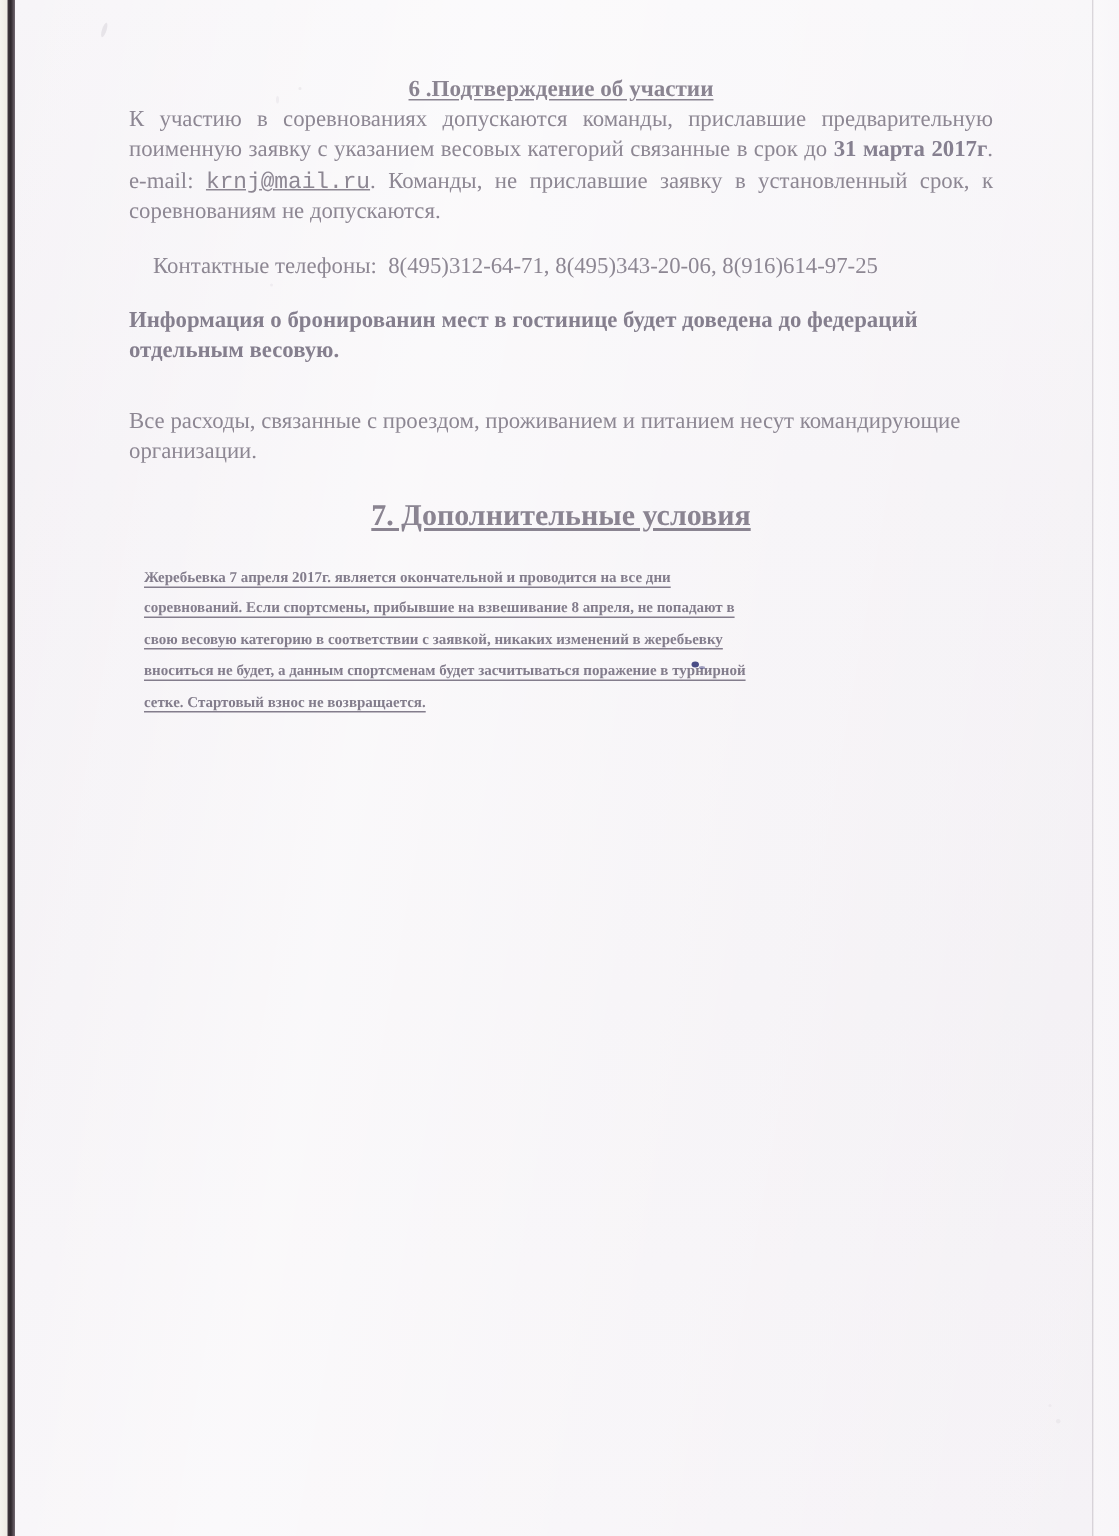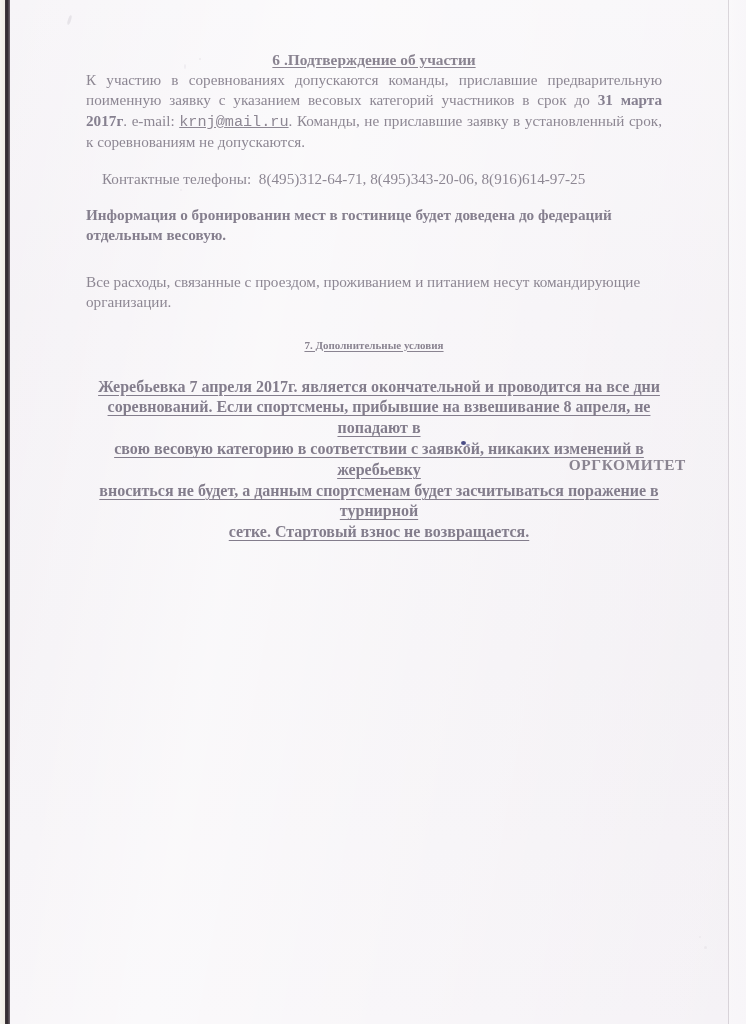--- a/index.html
+++ b/index.html
@@ -140,37 +140,37 @@
     font-weight: bold;
     color: #857f8e;
     text-align: center;
     font-size: 15.2px;
     line-height: 20.6px;
   }
 
   h2.section-title-2 {
     margin: 0;
     padding: 0;
-    font-size: 11px;
+    font-size: 20px;
     line-height: 20px;
     font-weight: bold;
     text-align: center;
     color: #8a8491;
     text-decoration: underline;
     text-underline-offset: 2px;
   }
 
   .final-block {
     margin: 0;
     padding: 0 0 0 10px;
     width: 566px;
     font-weight: bold;
     color: #837d8c;
-    text-align: center;
-    font-size: 16px;
+    text-align: left;
+    font-size: 10px;
     line-height: 20.8px;
   }
   .final-block .u {
     text-decoration: underline;
     text-underline-offset: 2.5px;
     text-decoration-thickness: 1px;
   }
 
   .signature {
     position: absolute;
@@ -228,42 +228,41 @@
   <div class="edge-dark"></div>
   <div class="edge-right"></div>
   <div class="edge-right-2"></div>
 
   <div class="page">
 
     <div class="content txt">
 
       <h1 class="section-title">6 .Подтверждение об участии</h1>
 
-      <p class="para"><span>К участию в соревнованиях допускаются команды, приславшие предварительную поименную заявку с указанием весовых категорий участников в срок до </span><span class="b">31 марта 2017г</span><span>. e-mail: </span><span class="email-link">krnj@mail.ru</span><span>. Команды, не приславшие заявку в установленный срок, к соревнованиям не допускаются.</span></p>
+      <p class="para"><span>К участию в соревнованиях допускаются команды, приславшие предварительную поименную заявку с указанием весовых категорий связанные в срок до </span><span class="b">31 марта 2017г</span><span>. e-mail: </span><span class="email-link">krnj@mail.ru</span><span>. Команды, не приславшие заявку в установленный срок, к соревнованиям не допускаются.</span></p>
 
       <p class="phones"><span>Контактные телефоны:</span>&nbsp; <span>8(495)312-64-71, 8(495)343-20-06, 8(916)614-97-25</span></p>
 
       <p class="bold-block">Информация о бронированин мест в гостинице будет доведена до федераций отдельным весовую.</p>
 
       <div class="spacer-1"></div>
 
       <p class="expenses">Все расходы, связанные с проездом, проживанием и питанием несут командирующие организации.</p>
 
 
       <div class="spacer-3"></div>
 
       <h2 class="section-title-2">7. Дополнительные условия</h2>
 
       <div class="spacer-4"></div>
 
       <p class="final-block"><span class="u">Жеребьевка 7 апреля 2017г. является окончательной и проводится на все дни</span><br><span class="u">соревнований. Если спортсмены, прибывшие на взвешивание 8 апреля, не попадают в</span><br><span class="u">свою весовую категорию в соответствии с заявкой, никаких изменений в жеребьевку</span><br><span class="u">вноситься не будет, а данным спортсменам будет засчитываться поражение в турнирной</span><br><span class="u">сетке. Стартовый взнос не возвращается.</span></p>
 
     </div>
 
-    <div class="signature">ОРГКОМИТЕТ</div>
 
     <div class="ink-dot"></div>
     <div class="ink-dot-tail"></div>
 
     <div class="speck s1"></div>
     <div class="speck s2"></div>
     <div class="speck s3"></div>
     <div class="speck s4"></div>
     <div class="speck s5"></div>
     <div class="speck s6"></div>

